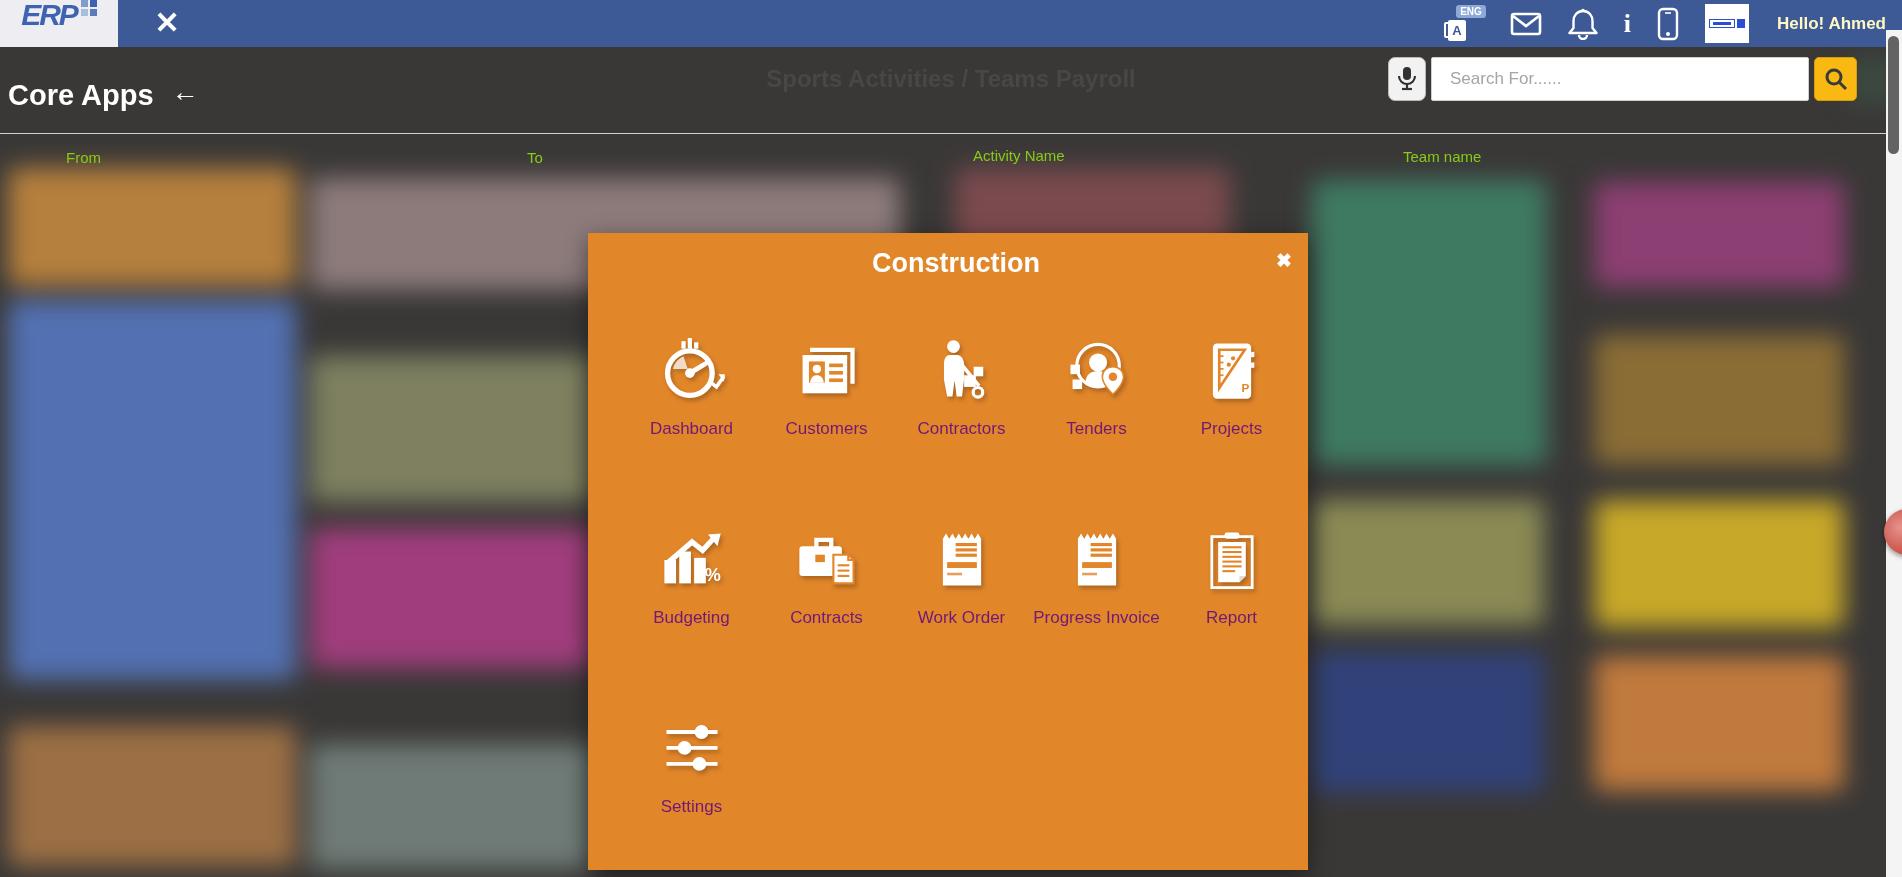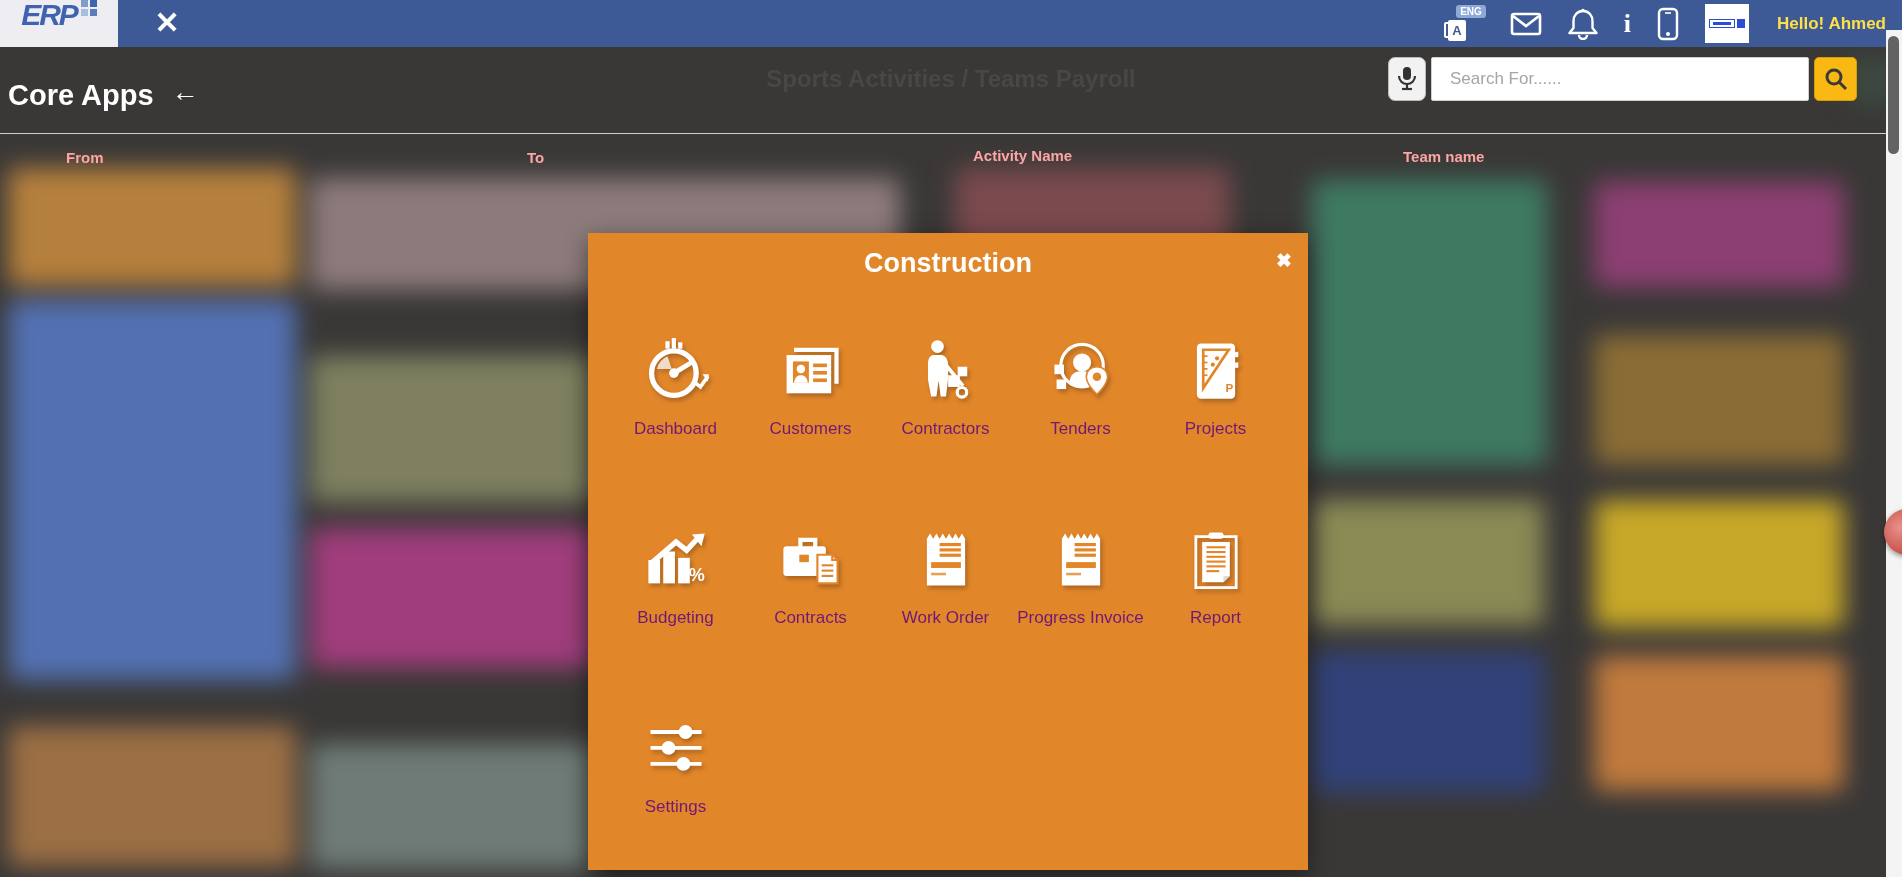--- a/index.html
+++ b/index.html
@@ -35,30 +35,30 @@
   .translate-page2 { position:absolute; left:0; bottom:6px; width:12px; height:16px;
                      border:2px solid #fff; border-radius:2px; background:#3e5a96; }
   .info-glyph { color:#fff; font-family:"Liberation Serif", serif; font-weight:bold;
                 font-size:26px; line-height:1; }
   .company-logo { width:44px; height:39px; background:#fff; display:flex; align-items:center;
                   justify-content:center; gap:2px; }
   .cl-pill { width:26px; height:9px; border:1px solid #2a4fd0; display:flex; align-items:center;
              justify-content:center; }
   .cl-pill i { display:block; width:18px; height:3px; background:#2a4fd0; }
   .cl-sq { width:8px; height:9px; background:#2a4fd0; }
-  .greeting { color:#fde047; font-size:17px; font-weight:bold; white-space:nowrap; margin-left:2px; }
+  .greeting { color:#fef9c3; font-size:17px; font-weight:bold; white-space:nowrap; margin-left:2px; }
 
   
   .content { position:absolute; left:0; top:47px; width:1902px; height:830px;
              background:#3a3837; overflow:hidden; }
   .bg-tiles { position:absolute; inset:0; filter:blur(12px); }
   .tile { position:absolute; border-radius:8px; }
   .bg-title { position:absolute; left:0; top:18px; width:1902px; text-align:center;
               color:#4a4643; font-size:24px; font-weight:bold; }
-  .bg-label { position:absolute; color:#fca5a5; font-size:15px; font-weight:bold; }
+  .bg-label { position:absolute; color:#84cc16; font-size:15px; font-weight:normal; }
 
   
   .launcher-title { position:absolute; left:8px; top:32px; color:#fff; font-size:29px;
                     font-weight:bold; z-index:20; display:flex; gap:18px; }
   .back-arrow { font-size:27px; font-weight:bold; color:#fff; cursor:pointer; line-height:1; }
   .header-sep { position:absolute; left:0; top:86px; width:1902px; height:1px;
                 background:rgba(235,235,235,0.85); z-index:20; }
 
   .searchbar { position:absolute; left:1388px; top:10px; height:44px; display:flex;
                align-items:center; z-index:21; }
@@ -78,21 +78,21 @@
                   background:#f4f4f4; z-index:45; }
   .scroll-thumb { position:absolute; left:2px; top:6px; width:11px; height:118px;
                   background:#636363; border-radius:6px; cursor:pointer; }
   .fab-red { position:absolute; left:1884px; top:509px; width:46px; height:46px;
              border-radius:50%; z-index:46; cursor:pointer;
              background:radial-gradient(circle at 35% 40%, #e8928c, #c44f44 70%);
              box-shadow:0 2px 5px rgba(0,0,0,.4); }
 
   
   .modal { position:absolute; left:588px; top:186px; width:720px; height:637px;
-           background:#e2862a; z-index:30; box-shadow:0 6px 22px rgba(0,0,0,.45); }
+           background:#e2862a; z-index:30; box-shadow:0 6px 22px rgba(0,0,0,.45);padding-left:16px; }
   .modal-header { position:relative; height:60px; display:flex; align-items:center;
                   justify-content:center; }
   .modal-title { color:#fff; font-size:27px; font-weight:bold; }
   .modal-close { position:absolute; right:16px; top:16px; background:none; border:none;
                  color:#fff; font-size:19px; font-weight:bold; cursor:pointer; }
   .app-grid { display:grid; grid-template-columns:repeat(5,135px); row-gap:85px;
               padding:42px 25px 0 20px; }
   .app-cell { display:flex; flex-direction:column; align-items:center; cursor:pointer; }
   .app-icon { width:72px; height:72px; display:flex; align-items:center; justify-content:center;
               filter:drop-shadow(2px 3px 2px rgba(0,0,0,.25)); }

